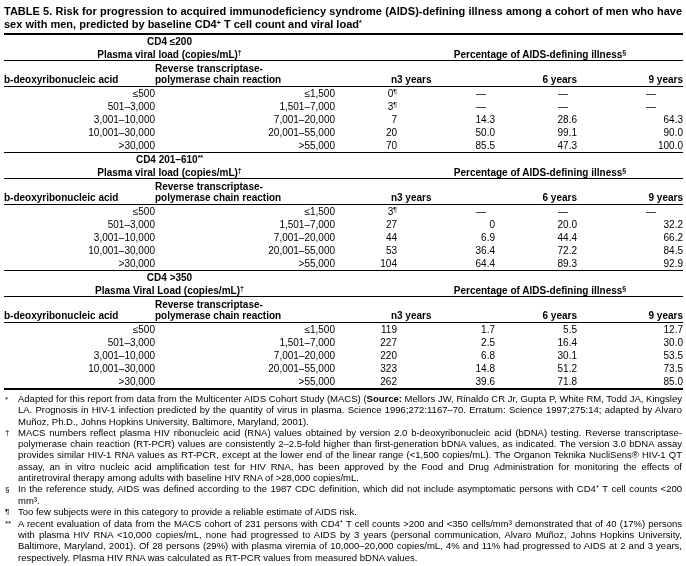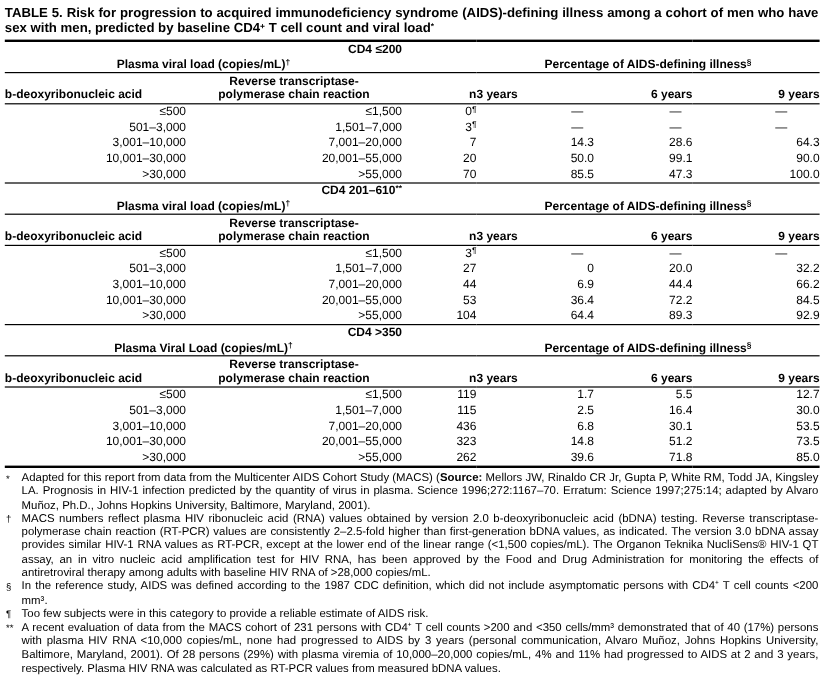--- a/index.html
+++ b/index.html
@@ -15,32 +15,32 @@
     font-weight: bold; font-size: 11px; line-height: 12.5px;
     text-align: justify; margin: 1px 1px 3px 0;
   }
 
   table.risk {
     border-collapse: collapse; table-layout: fixed;
     width: 679px; border-top: 2px solid #000; margin-top: 1px;
   }
   table.risk td { padding: 0; font-size: 10px; vertical-align: middle; }
 
-  tr.grp-row td { height: 12px; vertical-align: bottom; text-align: right; }
+  tr.grp-row td { height: 12px; vertical-align: bottom; }
   tr.grp-underline-row td { height: 13px; vertical-align: bottom; border-bottom: 1px solid #000; }
   .grp { font-weight: bold; text-align: center; }
   td.grp-left { padding-left: 20px; }
   td.pct { text-align: center; font-weight: bold; padding-right: 22px; }
 
   tr.colhead-row td {
     font-weight: bold; vertical-align: bottom;
     border-bottom: 1.5px solid #000; height: 24px; padding-bottom: 1px;
   }
   td.c1h { text-align: left; padding-left: 2px; }
-  td.c2h { text-align: center; padding-right: 40px; line-height: 10.5px; }
+  td.c2h { text-align: left; padding-right: 40px; line-height: 10.5px; }
   td.nh  { text-align: right; padding-right: 5px; }
   td.y3h { padding-right: 4px; }
   td.y6h { text-align: right; padding-right: 4px; }
   td.y9h { text-align: right; padding-right: 22px; }
 
   tr.data-row td { height: 13px; text-align: right; }
   td.c1 { padding-right: 83px; }
   td.c2 { padding-right: 50px; }
   td.n  { padding-right: 5px; }
   td.y3 { padding-right: 4px; }
@@ -216,29 +216,29 @@
           <td class="c1"><span>≤500</span></td>
           <td class="c2"><span>≤1,500</span></td>
           <td class="n"><span>119</span><span class="sup"></span></td>
           <td class="y3"><span>1.7</span></td>
           <td class="y6"><span>5.5</span></td>
           <td class="y9"><span>12.7</span></td>
         </tr>
         <tr class="data-row">
           <td class="c1"><span>501–3,000</span></td>
           <td class="c2"><span>1,501–7,000</span></td>
-          <td class="n"><span>115</span><span class="sup"></span></td>
+          <td class="n"><span>227</span><span class="sup"></span></td>
           <td class="y3"><span>2.5</span></td>
           <td class="y6"><span>16.4</span></td>
           <td class="y9"><span>30.0</span></td>
         </tr>
         <tr class="data-row">
           <td class="c1"><span>3,001–10,000</span></td>
           <td class="c2"><span>7,001–20,000</span></td>
-          <td class="n"><span>436</span><span class="sup"></span></td>
+          <td class="n"><span>220</span><span class="sup"></span></td>
           <td class="y3"><span>6.8</span></td>
           <td class="y6"><span>30.1</span></td>
           <td class="y9"><span>53.5</span></td>
         </tr>
         <tr class="data-row">
           <td class="c1"><span>10,001–30,000</span></td>
           <td class="c2"><span>20,001–55,000</span></td>
           <td class="n"><span>323</span><span class="sup"></span></td>
           <td class="y3"><span>14.8</span></td>
           <td class="y6"><span>51.2</span></td>

